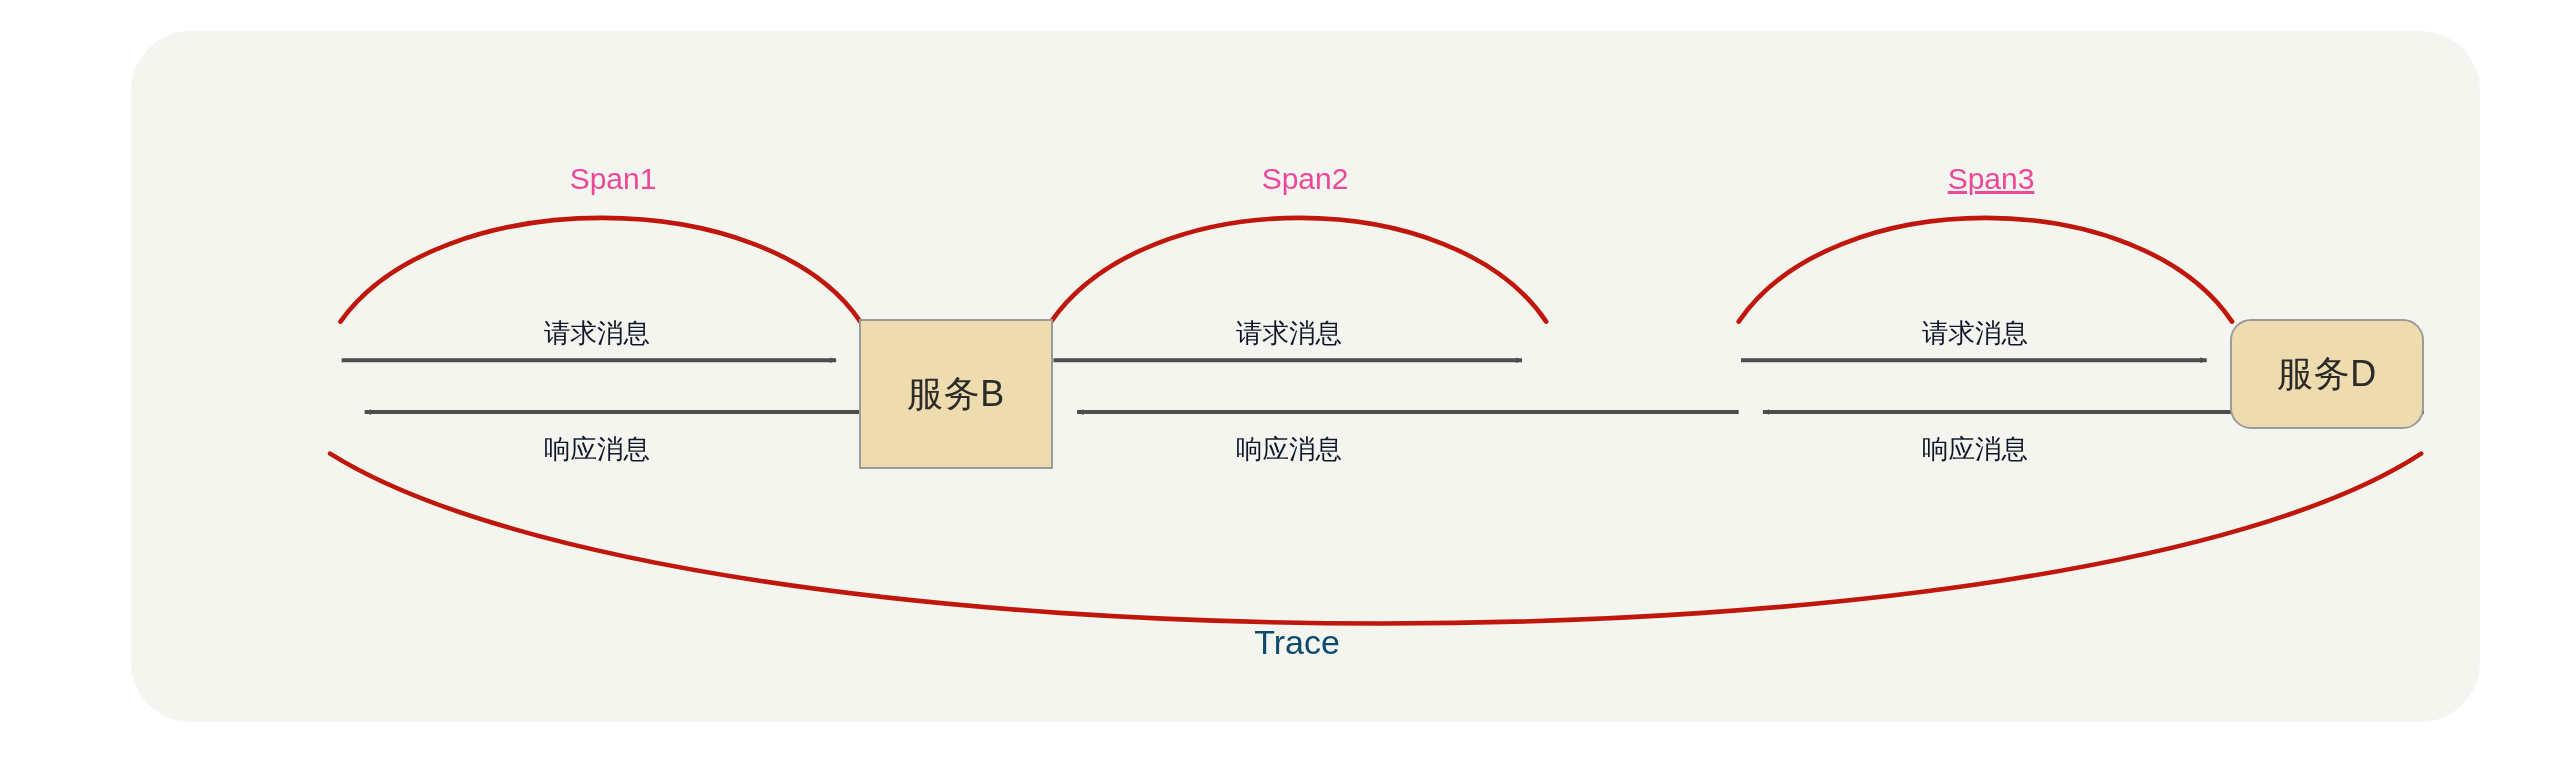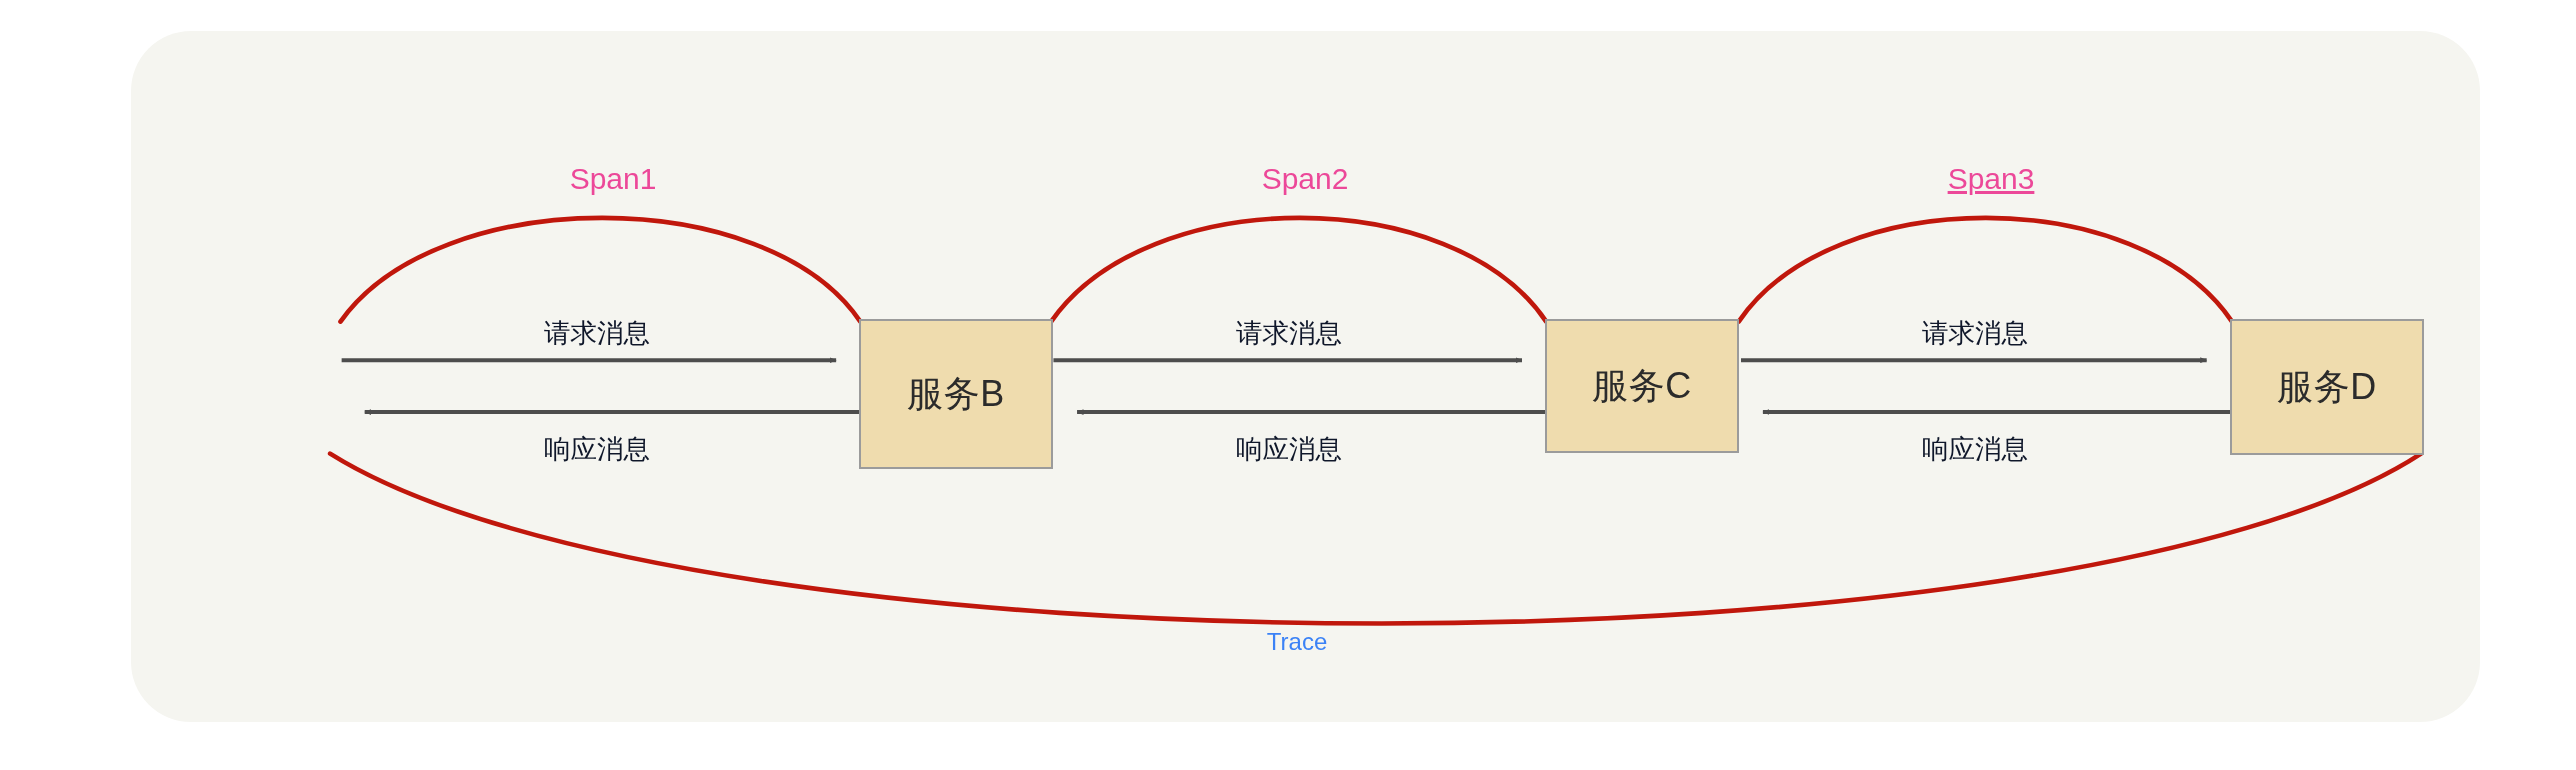--- a/index.html
+++ b/index.html
@@ -62,22 +62,22 @@
   .span-label {
     position: absolute;
     font-size: 30px;
     color: #ec4899;
     white-space: nowrap;
     transform: translate(-50%, -50%);
     line-height: 1;
   }
   .trace-label {
     position: absolute;
-    font-size: 24px;
-    color: #3b82f6;
+    font-size: 34px;
+    color: #0c4a6e;
     white-space: nowrap;
     transform: translate(-50%, -50%);
     line-height: 1;
     text-align: right;
   }
 </style>
 </head>
 <body>
 
 <div id="stage">
@@ -112,25 +112,22 @@
     <g>
       <path d="M 572 787 C 1200 1180 3600 1180 4200 787" fill="none" stroke="#c0170c" stroke-width="8" stroke-linecap="round"></path>
     </g>
   </svg>
 
 
   <div class="service-box" style="left:859px; top:319px; width:194px; height:150px;">
     <span class="service-label">服务B</span>
   </div>
 
-  <div class="service-box" style="left:1545px; top:319px; width:194px; height:134px;">
-    <span class="service-label">服务C</span>
-  </div>
 
-  <div class="service-box" style="left:2230px; top:319px; width:194px; height:136px;">
+  <div class="service-box" style="left:2230px; top:319px; width:194px; height:110px;border-radius:21px;">
     <span class="service-label">服务D</span>
   </div>
 
   <div class="edge-label" style="left:597px; top:333px;">请求消息</div>
   <div class="edge-label" style="left:1289px; top:333px;">请求消息</div>
   <div class="edge-label" style="left:1975px; top:333px;">请求消息</div>
 
   <div class="edge-label" style="left:597px; top:449px;">响应消息</div>
   <div class="edge-label" style="left:1289px; top:449px;">响应消息</div>
   <div class="edge-label" style="left:1975px; top:449px;">响应消息</div>

